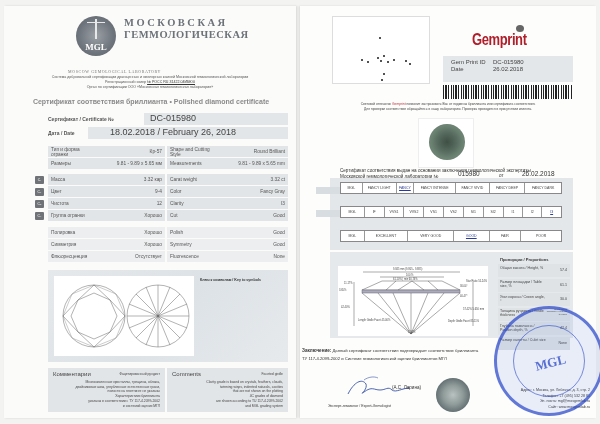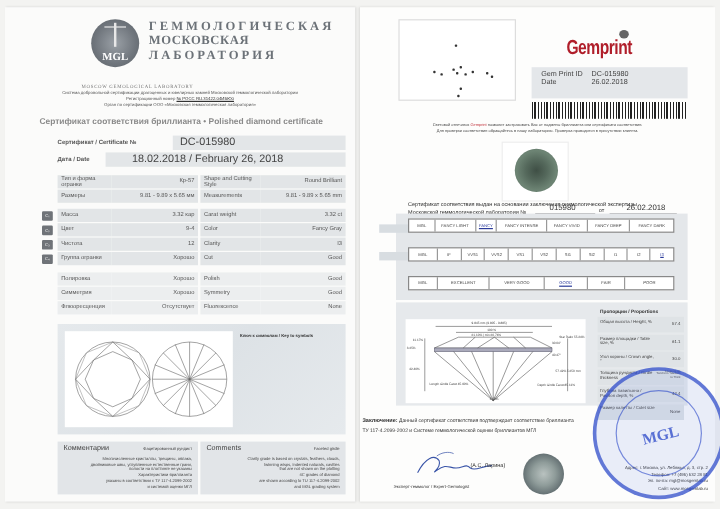--- a/index.html
+++ b/index.html
@@ -95,23 +95,22 @@
 </head>
 <body>
 
 <div class="page page-left">
   <div class="lab-header">
     <div class="lab-logo">
       <div class="scales"></div>
       <div class="mgl">MGL</div>
     </div>
     <div class="lab-name">
+      <div>МОСКОВСКАЯ</div>
       <div>ГЕММОЛОГИЧЕСКАЯ</div>
-      <div>МОСКОВСКАЯ</div>
-      <div>ЛАБОРАТОРИЯ</div>
     </div>
   </div>
   <div class="lab-sub">MOSCOW GEMOLOGICAL LABORATORY</div>
   <div class="tiny-lines">
     <div>Система добровольной сертификации драгоценных и ювелирных камней Московской геммологической лаборатории</div>
     <div><span>Регистрационный номер</span> <u>№ РОСС RU.31422.04ИБЮ0</u></div>
     <div>Орган по сертификации ООО «Московская геммологическая лаборатория»</div>
   </div>
 
   <div class="cert-heading">Сертификат соответствия бриллианта • Polished diamond certificate</div>

